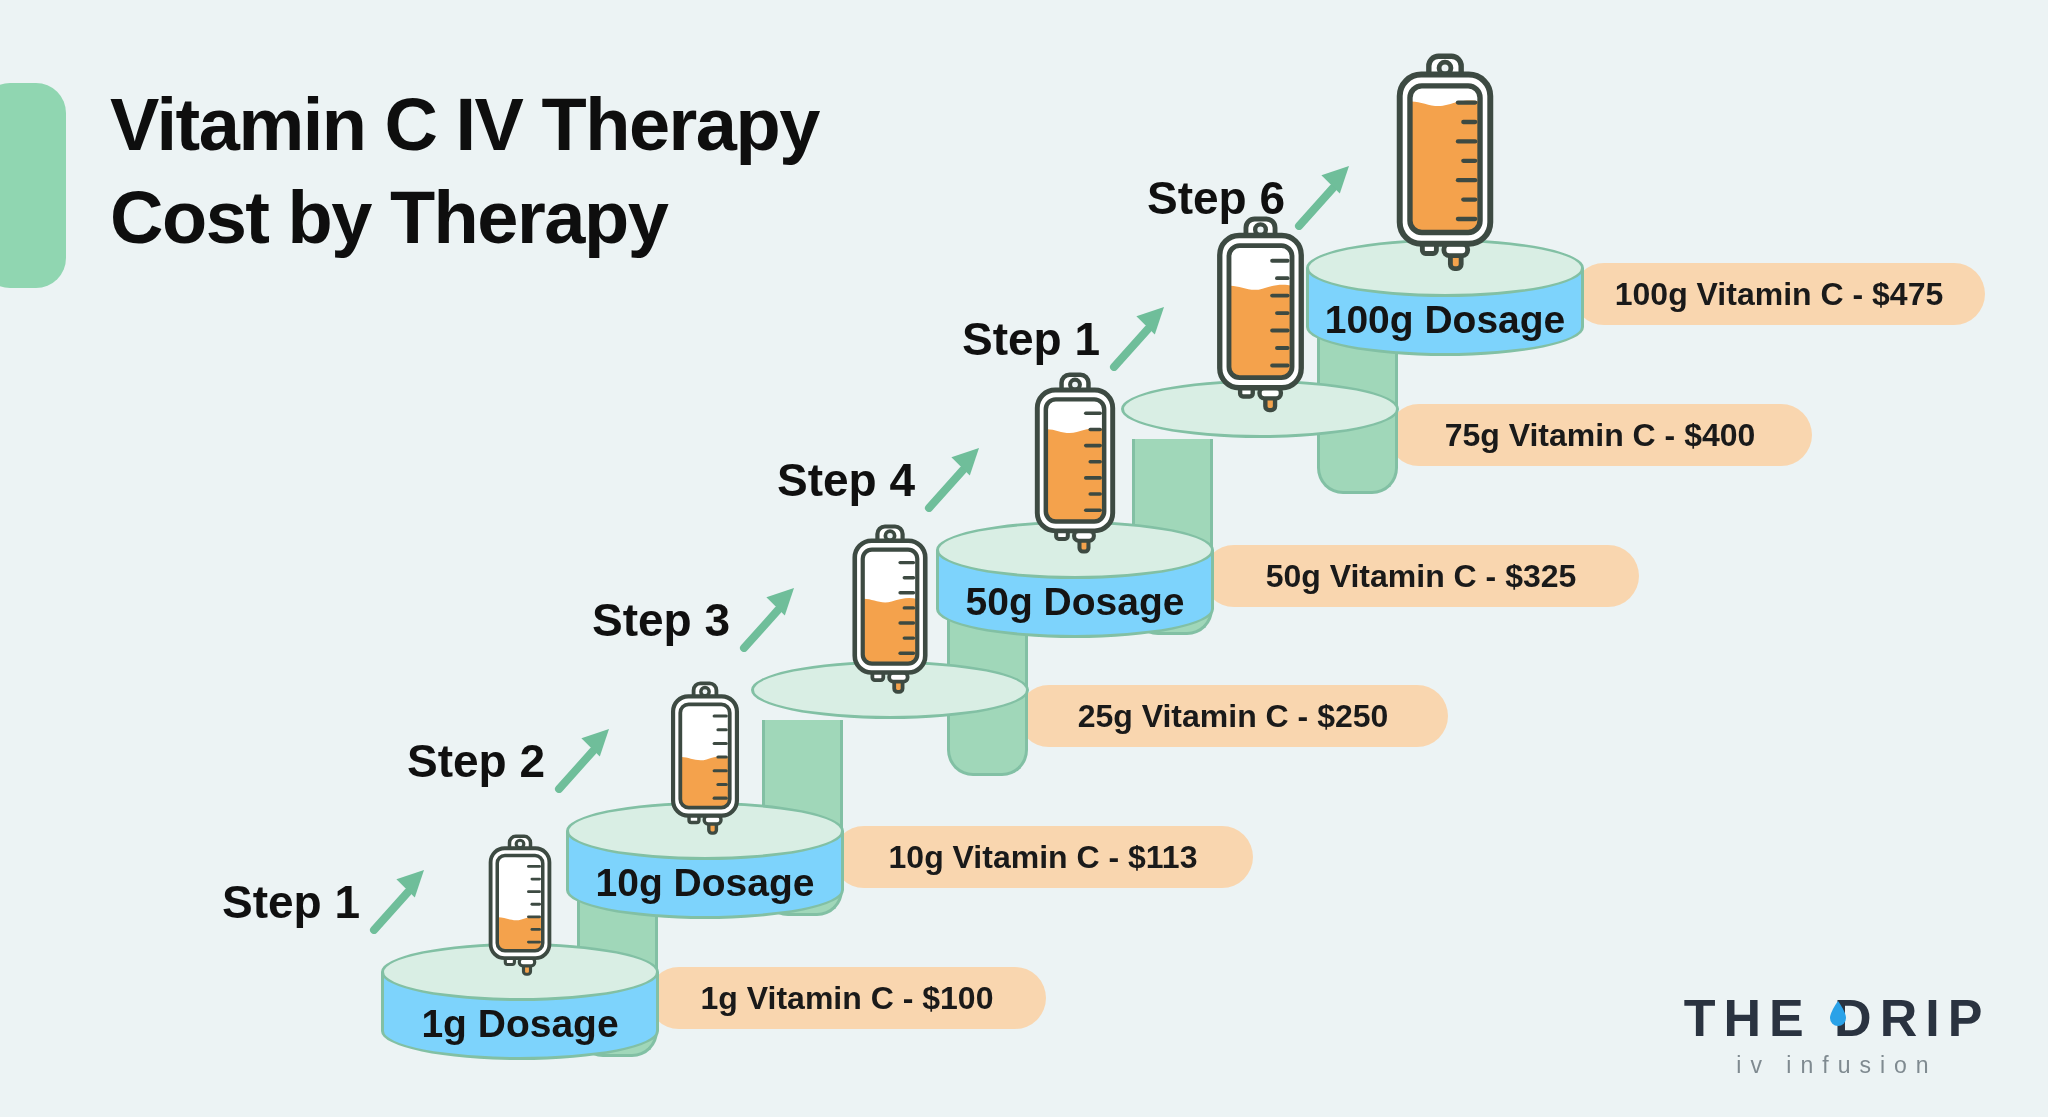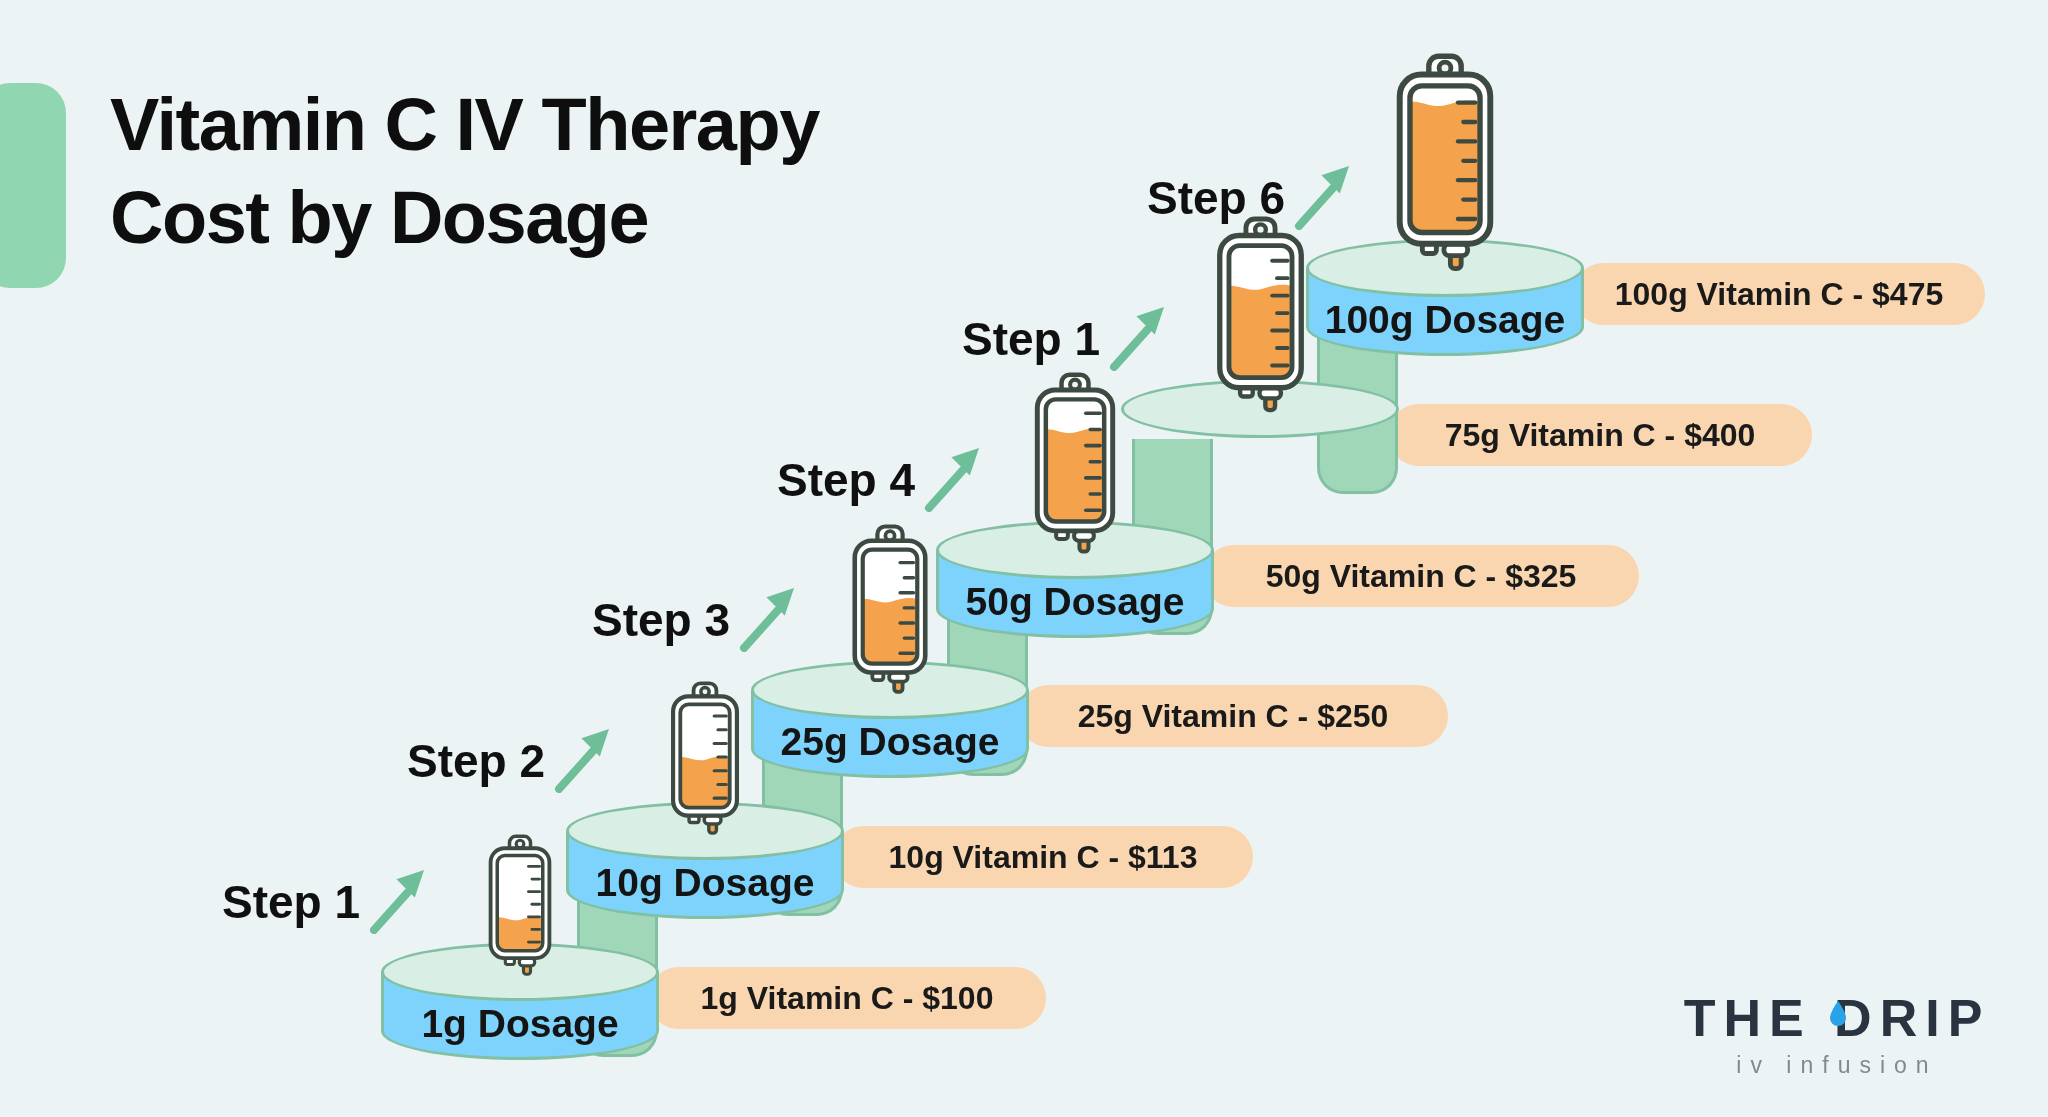--- a/index.html
+++ b/index.html
@@ -68,21 +68,21 @@
   .brand-tagline {
     margin-top:4px; font-size:23px; color:#7f8a90; letter-spacing:9px; white-space:nowrap;
   }
 </style>
 </head>
 <body>
 
 <div id="stage">
 
   <div class="accent-tab"></div>
-  <h1 class="title"><span>Vitamin C IV Therapy</span><br><span>Cost by Dosage</span></h1>
+  <h1 class="title"><span>Vitamin C IV Therapy</span><br><span>Cost by Therapy</span></h1>
 
   <div id="steps-layer">
       <div class="step">
     <div class="pill" style="left: 648px; top: 967px; width: 398px;">
       <span class="pill-text">1g Vitamin C - $100</span>
     </div>
 
     <div class="cyl" style="left: 381px; top: 943px;">
       <div class="cyl-side">
         <span class="cyl-label">1g Dosage</span>
@@ -151,23 +151,20 @@
       <path d="M12 88 L46 50" stroke="#6fbe9a" stroke-width="8" stroke-linecap="round" fill="none"></path>
       <polygon points="62,28 52.8,55.6 34.4,37.2" fill="#6fbe9a"></polygon>
     </svg>
   </div>
       <div class="step">
     <div class="pill" style="left: 1018px; top: 685px; width: 430px;">
       <span class="pill-text">25g Vitamin C - $250</span>
     </div>
     <div class="column" style="left: 762px; top: 720px;"></div>
     <div class="cyl" style="left: 751px; top: 661px;">
-      <div class="cyl-side">
-        <span class="cyl-label">25g Dosage</span>
-      </div>
       <div class="cyl-top"></div>
     </div>
     <div class="bag" style="left: 848px; top: 524px; width: 84px; height: 172px;"><svg width="100%" height="100%" viewBox="0 0 100 205">
       <rect x="35" y="3" width="30" height="26" rx="9" fill="#ffffff" stroke="#3d4a42" stroke-width="5"></rect>
       <circle cx="50" cy="14" r="5.5" fill="#ecf3f4" stroke="#3d4a42" stroke-width="4.5"></circle>
       <rect x="29" y="168" width="13" height="18" rx="3" fill="#ffffff" stroke="#3d4a42" stroke-width="4.5"></rect>
       <rect x="55" y="168" width="10" height="32" rx="4" fill="#f4a24c" stroke="#3d4a42" stroke-width="4.5"></rect>
       <rect x="49" y="177" width="22" height="11" rx="5" fill="#ffffff" stroke="#3d4a42" stroke-width="4.5"></rect>
       <rect x="8" y="20" width="84" height="157" rx="20" fill="#ffffff" stroke="#3d4a42" stroke-width="5.5"></rect>
       <clipPath id="bagclip2">

